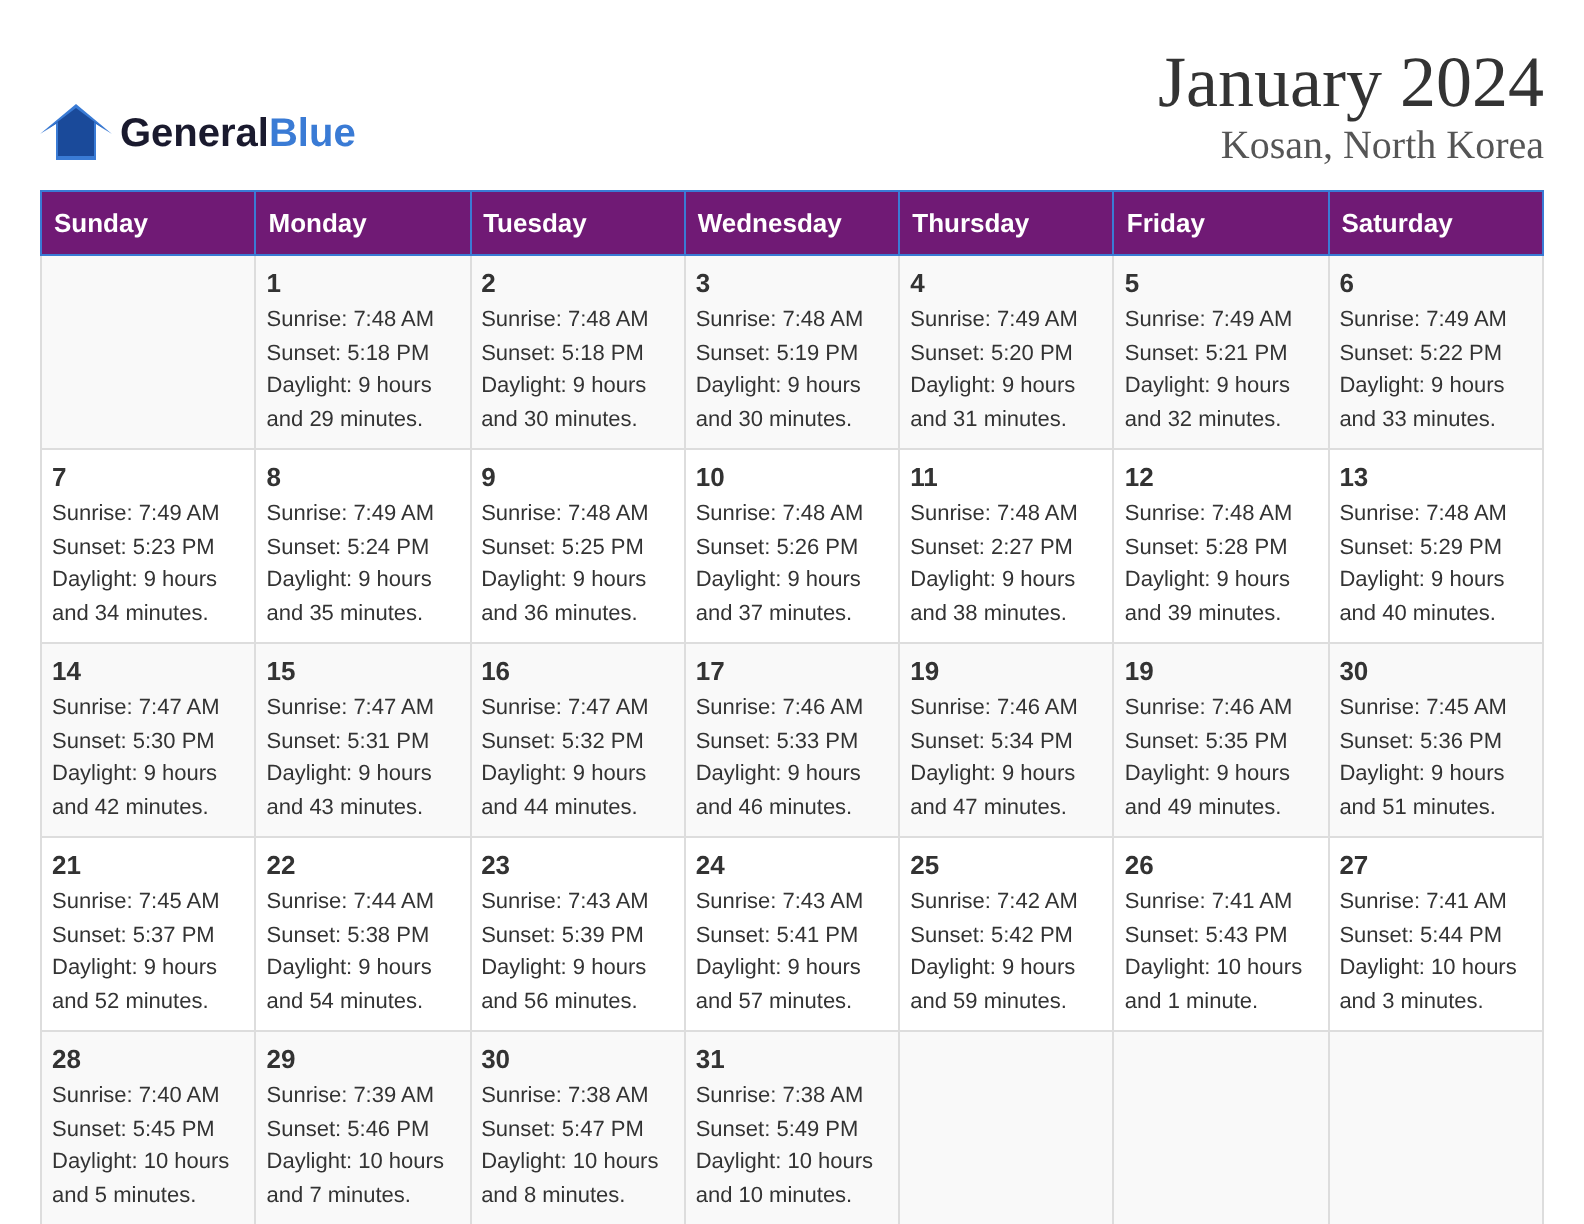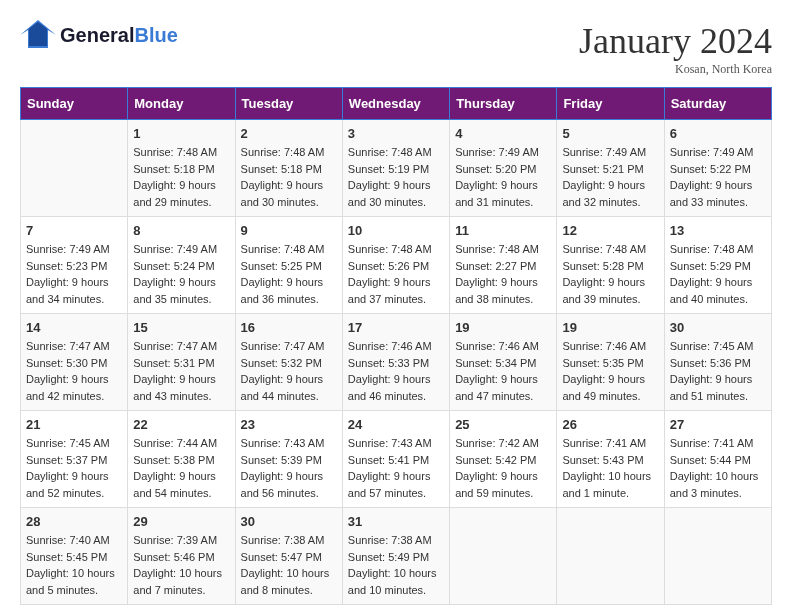--- a/index.html
+++ b/index.html
@@ -24,21 +24,21 @@
     .title-block {
       text-align: right;
       font-family: Liberation Serif, serif;
     }
     .month-title {
       font-size: 36px;
       color: #333;
       font-weight: 300;
     }
     .subtitle {
-      font-size: 12px;
+      font-size: 20px;
       color: #555;
     }
     table {
       width: 100%;
       border-collapse: collapse;
       table-layout: fixed;
     }
     thead tr th {
       background-color: #701a75;
       color: white;
@@ -70,21 +70,21 @@
     }
     .cell-content {
       line-height: 1.5;
     }
   </style>
 </head>
 <body>
 
 <div class="header">
   <div class="logo">
-    <div style="display:flex;align-items:center;gap:4px;">
+    <div style="display:flex;align-items:center;gap:4px;margin-top:32px;">
       <svg width="36" height="30" viewBox="0 0 36 30">
         <polygon points="18,0 36,15 28,10 28,28 8,28 8,10 0,15" fill="#3a7bd5"></polygon>
         <polygon points="18,2 34,14 27,9 27,26 9,26 9,9 2,14" fill="#1a4a9a"></polygon>
       </svg>
       <div>
         <span style="font-size:20px;font-weight:bold;color:#1a1a2e;">General</span><span style="font-size:20px;font-weight:bold;color:#3a7bd5;">Blue</span>
       </div>
     </div>
   </div>
   <div class="title-block">

